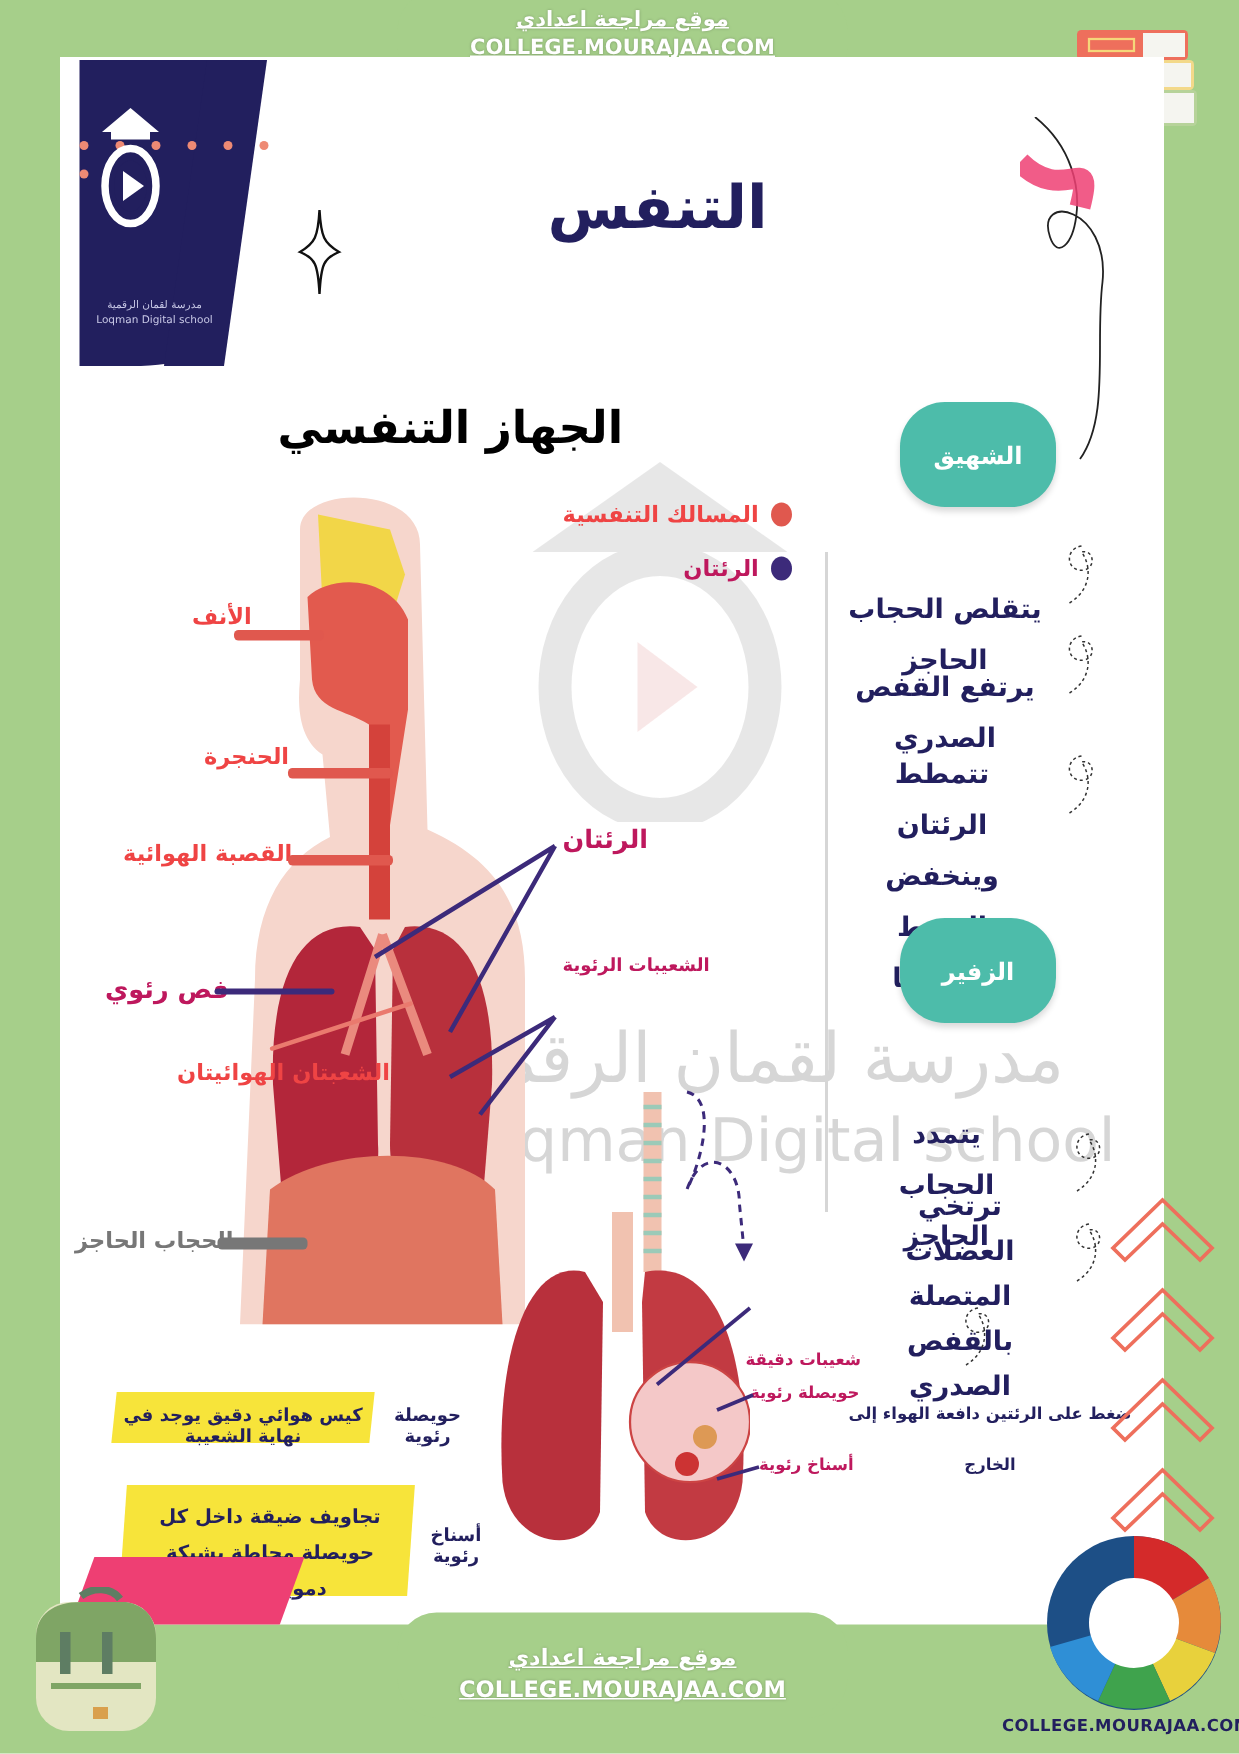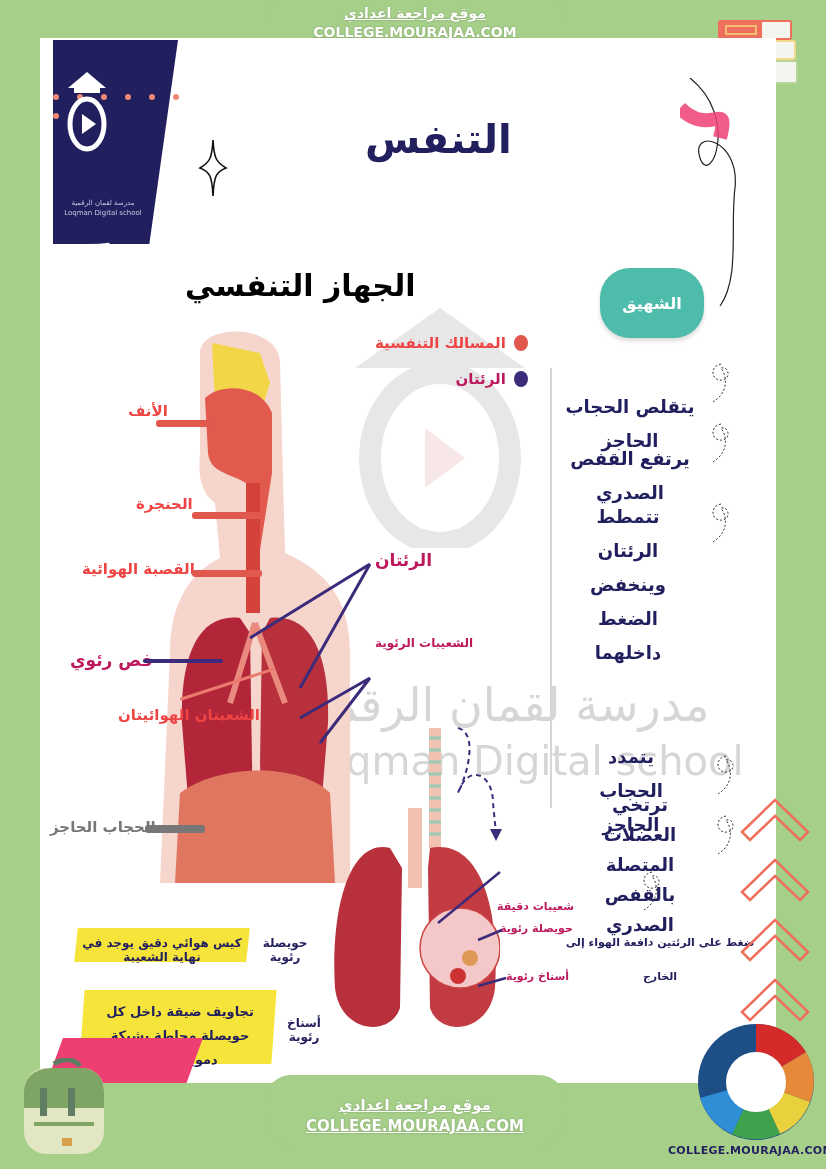--- a/index.html
+++ b/index.html
@@ -165,20 +165,21 @@
     <path d="M76 110 L48 118" stroke="#3c2a7a" stroke-width="2.5"></path>
   </svg>
 
   <div class="divider"></div>
 
   <div class="pill" style="top:230px;">الشهيق</div>
   <div class="step" style="left:520px;top:352px;width:140px;">يتقلص الحجاب الحاجز</div>
   <div class="step" style="left:528px;top:462px;width:120px;">تتمطط الرئتان وينخفض الضغط داخلهما</div>
   <div class="step" style="left:520px;top:404px;width:140px;">يرتفع القفص الصدري</div>
 
+  <div class="pill" style="top:574px;">الزفير</div>
   <div class="step" style="left:540px;top:752px;width:120px;line-height:30px;">ترتخي العضلات المتصلة بالقفص الصدري</div>
   <div class="step" style="left:536px;top:702px;width:110px;">يتمدد الحجاب الحاجز</div>
   <div class="step" style="left:520px;top:888px;width:200px;font-size:11px;">ضغط على الرئتين دافعة الهواء إلى الخارج</div>
 
   <svg class="swirl" style="left:667px;top:324px" viewBox="0 0 26 44">
       <path d="M14 2 C2 4,4 20,16 18 C24 16,22 4,14 6 C20 14,22 30,6 40" fill="none" stroke="#333" stroke-width="1" stroke-dasharray="2 2"></path>
     </svg>
   <svg class="swirl" style="left:667px;top:384px" viewBox="0 0 26 44">
       <path d="M14 2 C2 4,4 20,16 18 C24 16,22 4,14 6 C20 14,22 30,6 40" fill="none" stroke="#333" stroke-width="1" stroke-dasharray="2 2"></path>
     </svg>

